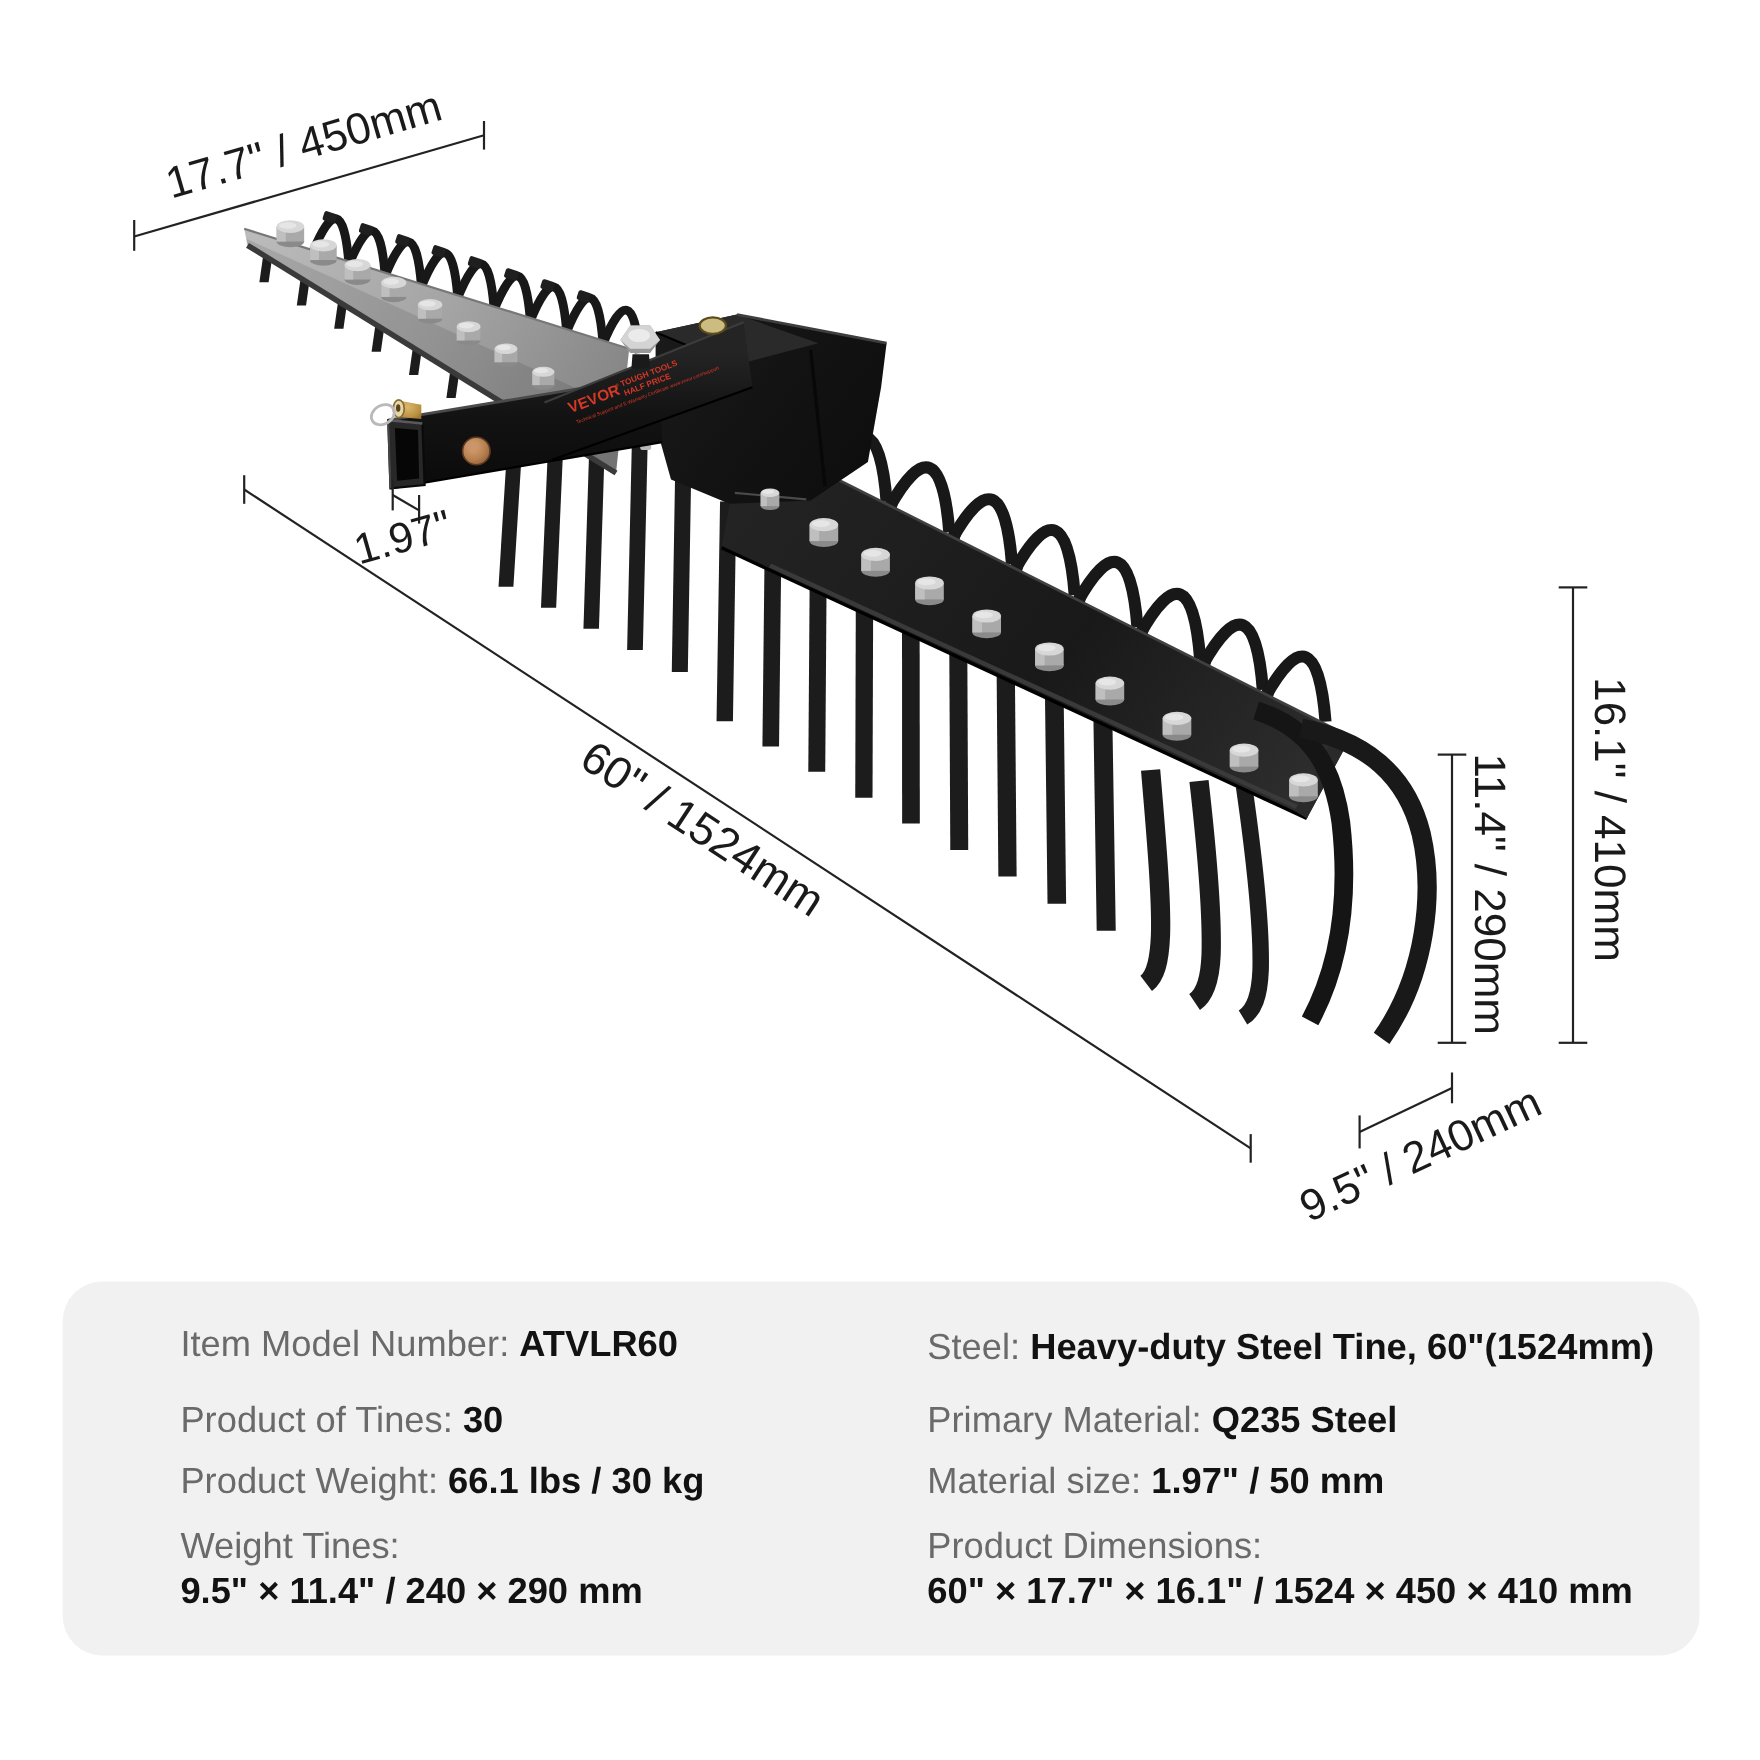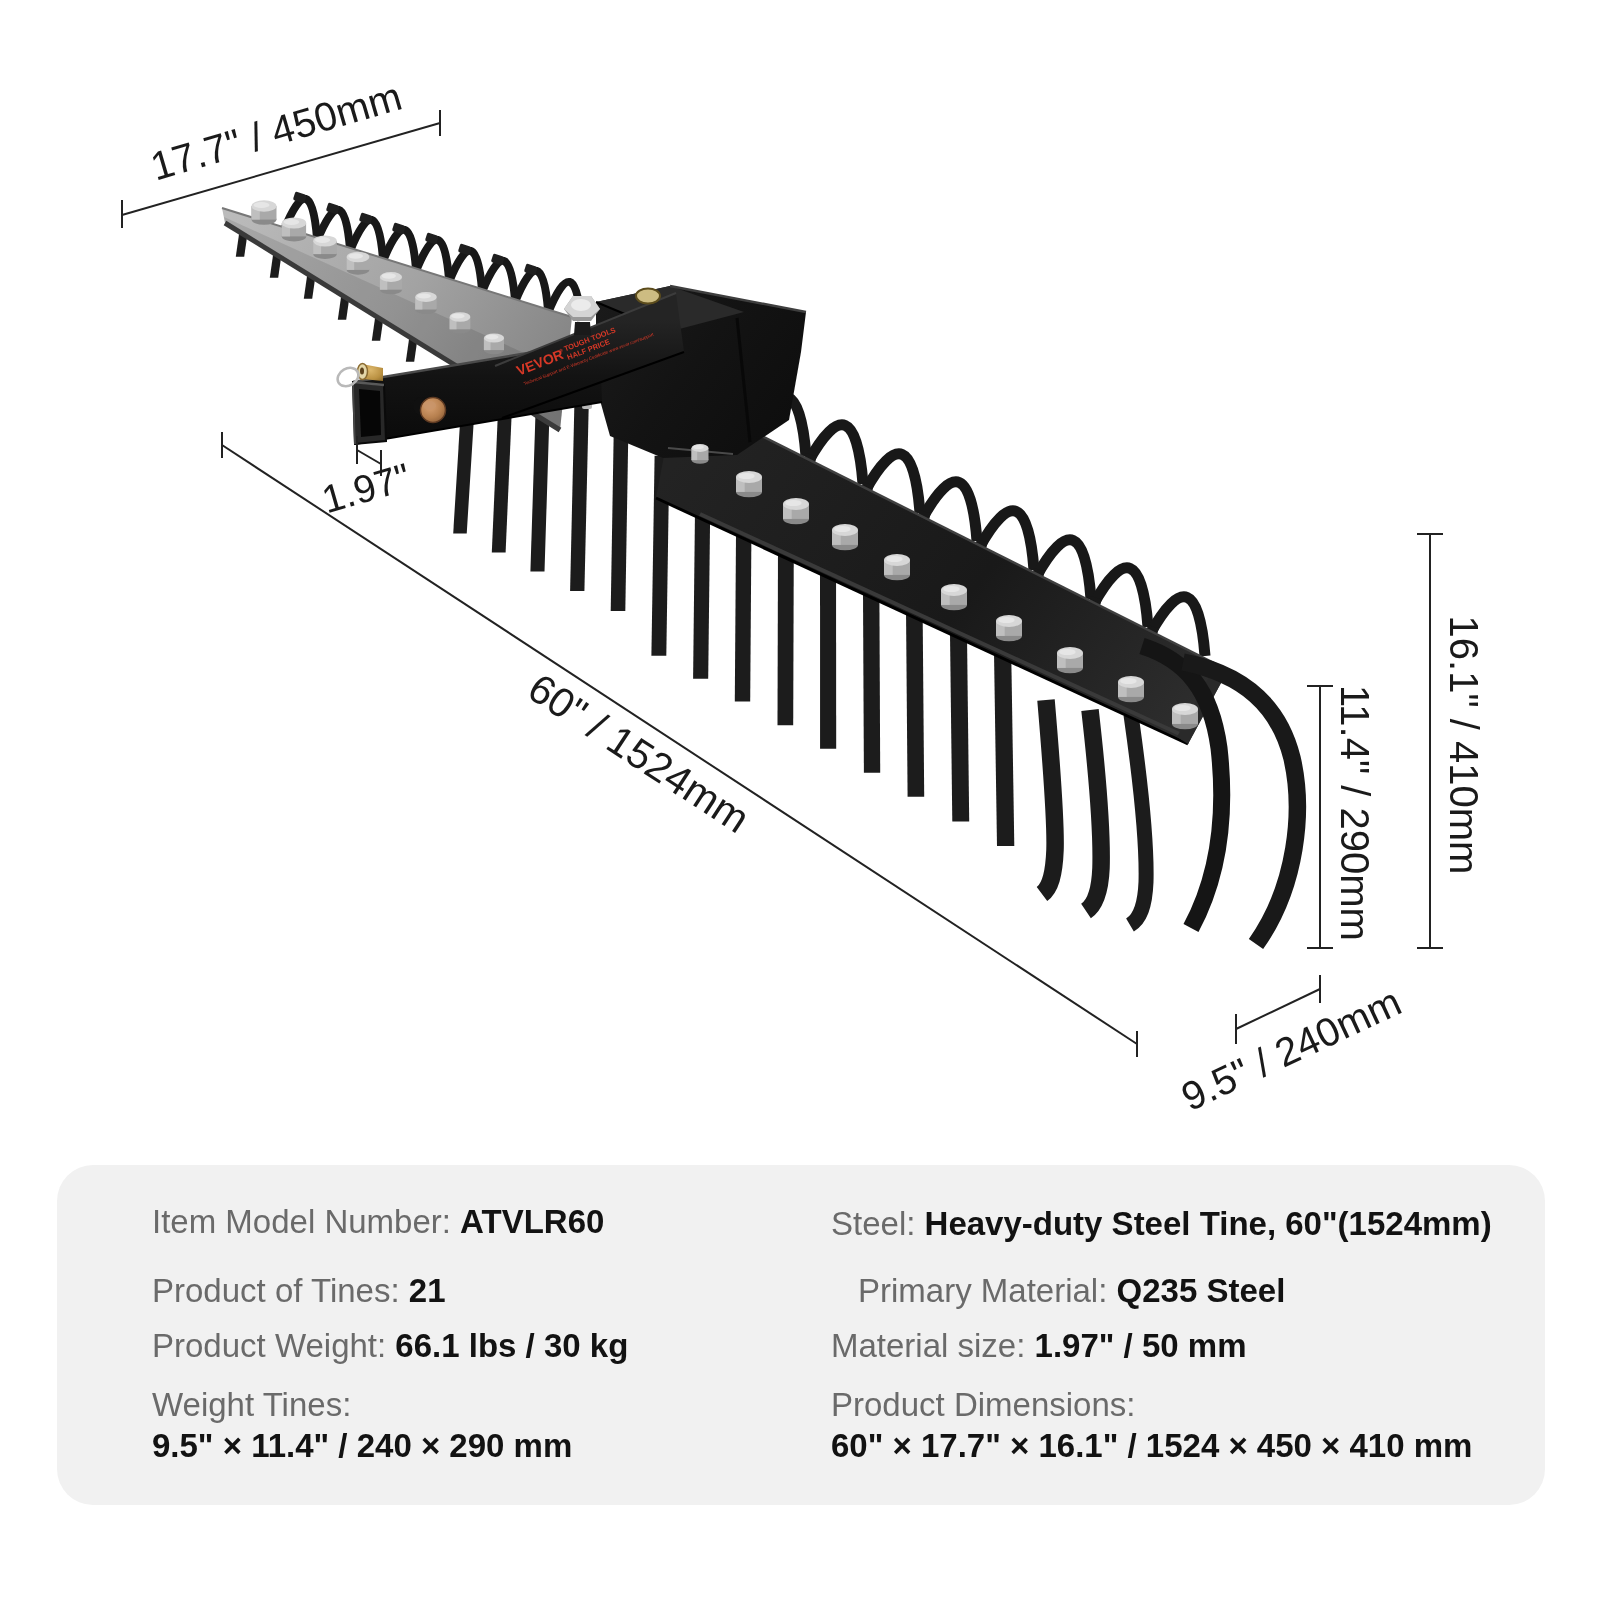--- a/index.html
+++ b/index.html
@@ -1,29 +1,29 @@
 <!DOCTYPE html>
 <html><head><meta charset="utf-8">
 <style>
 html,body{margin:0;padding:0;width:1600px;height:1600px;background:#ffffff;overflow:hidden;}
 body{font-family:"Liberation Sans",sans-serif;position:relative;}
 .panel{position:absolute;left:57px;top:1165px;width:1488px;height:340px;background:#f1f1f1;border-radius:36px;}
-.row{position:absolute;font-size:33px;line-height:33px;color:#121212;white-space:nowrap;}
+.row{position:absolute;font-size:33px;line-height:33px;color:#121212;white-space:nowrap;margin-left:12px;}
 .row .g{color:#6a6a6a;}
 .row b{color:#121212;font-weight:bold;}
 </style></head>
 <body>
 <div class="panel"></div>
 <div class="row" style="left:152px;top:1205px"><span class="g">Item Model Number: </span><b>ATVLR60</b></div>
-<div class="row" style="left:152px;top:1274px"><span class="g">Product of Tines: </span><b>21</b></div>
+<div class="row" style="left:152px;top:1274px"><span class="g">Product of Tines: </span><b>30</b></div>
 <div class="row" style="left:152px;top:1329px"><span class="g">Product Weight: </span><b>66.1 lbs / 30 kg</b></div>
 <div class="row" style="left:152px;top:1388px"><span class="g">Weight Tines:</span></div>
 <div class="row" style="left:152px;top:1429px"><b>9.5" × 11.4" / 240 × 290 mm</b></div>
 <div class="row" style="left:831px;top:1207px"><span class="g">Steel: </span><b>Heavy-duty Steel Tine, 60"(1524mm)</b></div>
-<div class="row" style="left:858px;top:1274px"><span class="g">Primary Material: </span><b>Q235 Steel</b></div>
+<div class="row" style="left:831px;top:1274px"><span class="g">Primary Material: </span><b>Q235 Steel</b></div>
 <div class="row" style="left:831px;top:1329px"><span class="g">Material size: </span><b>1.97" / 50 mm</b></div>
 <div class="row" style="left:831px;top:1388px"><span class="g">Product Dimensions:</span></div>
 <div class="row" style="left:831px;top:1429px"><b>60" × 17.7" × 16.1" / 1524 × 450 × 410 mm</b></div>
 <svg width="1600" height="1600" viewBox="0 0 1600 1600" style="position:absolute;left:0;top:0">
 <defs>
 <linearGradient id="gL" x1="222" y1="208" x2="560" y2="430" gradientUnits="userSpaceOnUse">
         <stop offset="0" stop-color="#bcbcbc"></stop>
         <stop offset="0.5" stop-color="#a3a3a3"></stop>
         <stop offset="1" stop-color="#7f7f7f"></stop>
       </linearGradient>

